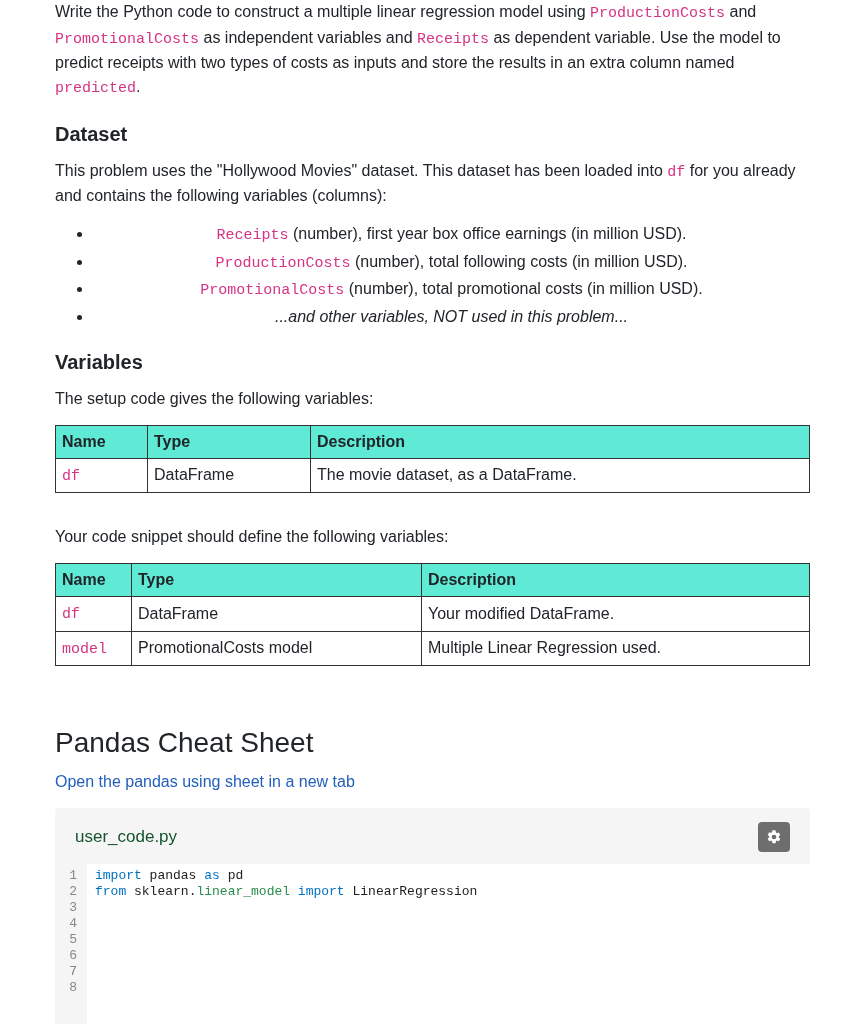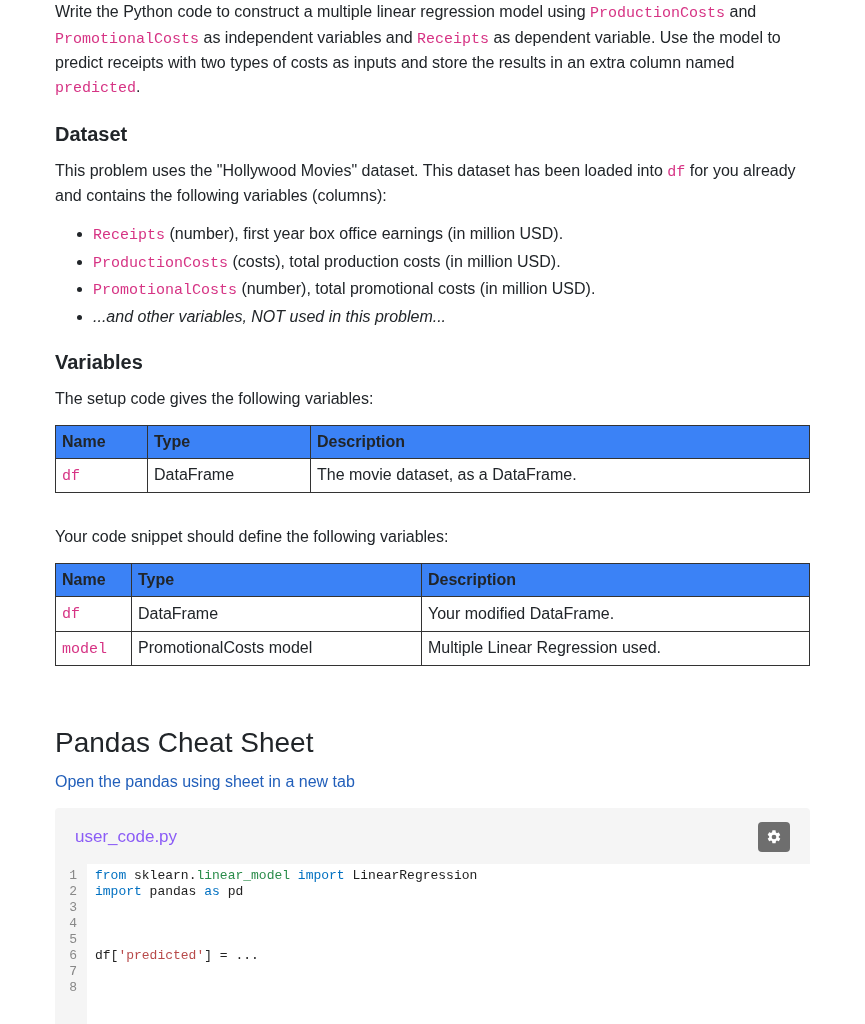--- a/index.html
+++ b/index.html
@@ -26,60 +26,61 @@
       margin: 24px 0 6px 0;
     }
     .inline-code {
       font-family: "SFMono-Regular", Consolas, "Liberation Mono", Menlo, monospace;
       color: #d63384;
       font-size: 15px;
     }
     ul {
       margin: 8px 0 16px 0;
       padding-left: 38px;
+      text-align: center;
     }
     ul li {
       margin: 2px 0;
     }
     .italic-note { font-style: italic; }
     table {
       border-collapse: collapse;
       width: 100%;
       margin: 10px 0 8px 0;
     }
     th, td {
       border: 1px solid #333;
       padding: 4px 6px;
       text-align: left;
       font-size: 16px;
     }
     th {
       font-weight: 700;
-      background: #3b82f6;
+      background: #5eead4;
     }
     .link {
       color: #225fba;
       text-decoration: none;
       cursor: pointer;
     }
     .gap { height: 24px; }
     .code-panel {
       background: #f5f5f5;
       border-radius: 4px;
       margin: 8px 0 0 0;
     }
     .code-header {
       display: flex;
       align-items: center;
       justify-content: space-between;
       padding: 14px 20px 12px 20px;
     }
     .code-filename {
       font-size: 17px;
-      color: #8b5cf6;
+      color: #14532d;
     }
     .gear-btn {
       width: 32px;
       height: 30px;
       background: #6e6e6e;
       border-radius: 4px;
       display: flex;
       align-items: center;
       justify-content: center;
       cursor: pointer;
@@ -122,21 +123,21 @@
 </p>
 
 <h2>Dataset</h2>
 
 <p>
   <span>This problem uses the "Hollywood Movies" dataset. This dataset has been loaded into </span><span class="inline-code">df</span><span> for you already and contains the following variables (columns):</span>
 </p>
 
 <ul>
   <li><span class="inline-code">Receipts</span><span> (number), first year box office earnings (in million USD).</span></li>
-  <li><span class="inline-code">ProductionCosts</span><span> (costs), total production costs (in million USD).</span></li>
+  <li><span class="inline-code">ProductionCosts</span><span> (number), total following costs (in million USD).</span></li>
   <li><span class="inline-code">PromotionalCosts</span><span> (number), total promotional costs (in million USD).</span></li>
   <li class="italic-note">...and other variables, NOT used in this problem...</li>
 </ul>
 
 <h2>Variables</h2>
 
 <p>The setup code gives the following variables:</p>
 
 <table>
   <colgroup>
@@ -210,22 +211,21 @@
       <div>1</div>
       <div>2</div>
       <div>3</div>
       <div>4</div>
       <div>5</div>
       <div>6</div>
       <div>7</div>
       <div>8</div>
     </div>
     <div class="code-lines">
+      <div class="line"><span class="tok-kw">import</span><span class="tok-plain"> pandas </span><span class="tok-kw">as</span><span class="tok-plain"> pd</span></div>
       <div class="line"><span class="tok-kw">from</span><span class="tok-plain"> sklearn.</span><span class="tok-mod">linear_model </span><span class="tok-kw">import</span><span class="tok-plain"> LinearRegression</span></div>
-      <div class="line"><span class="tok-kw">import</span><span class="tok-plain"> pandas </span><span class="tok-kw">as</span><span class="tok-plain"> pd</span></div>
       <div class="line"></div>
       <div class="line"></div>
       <div class="line"></div>
-      <div class="line"><span class="tok-plain">df[</span><span class="tok-str">'predicted'</span><span class="tok-plain">] </span><span class="tok-plain">=</span><span class="tok-plain"> ...</span></div>
       <div class="extra-space"></div>
     </div>
   </div>
 </div>
 
 </body></html>

